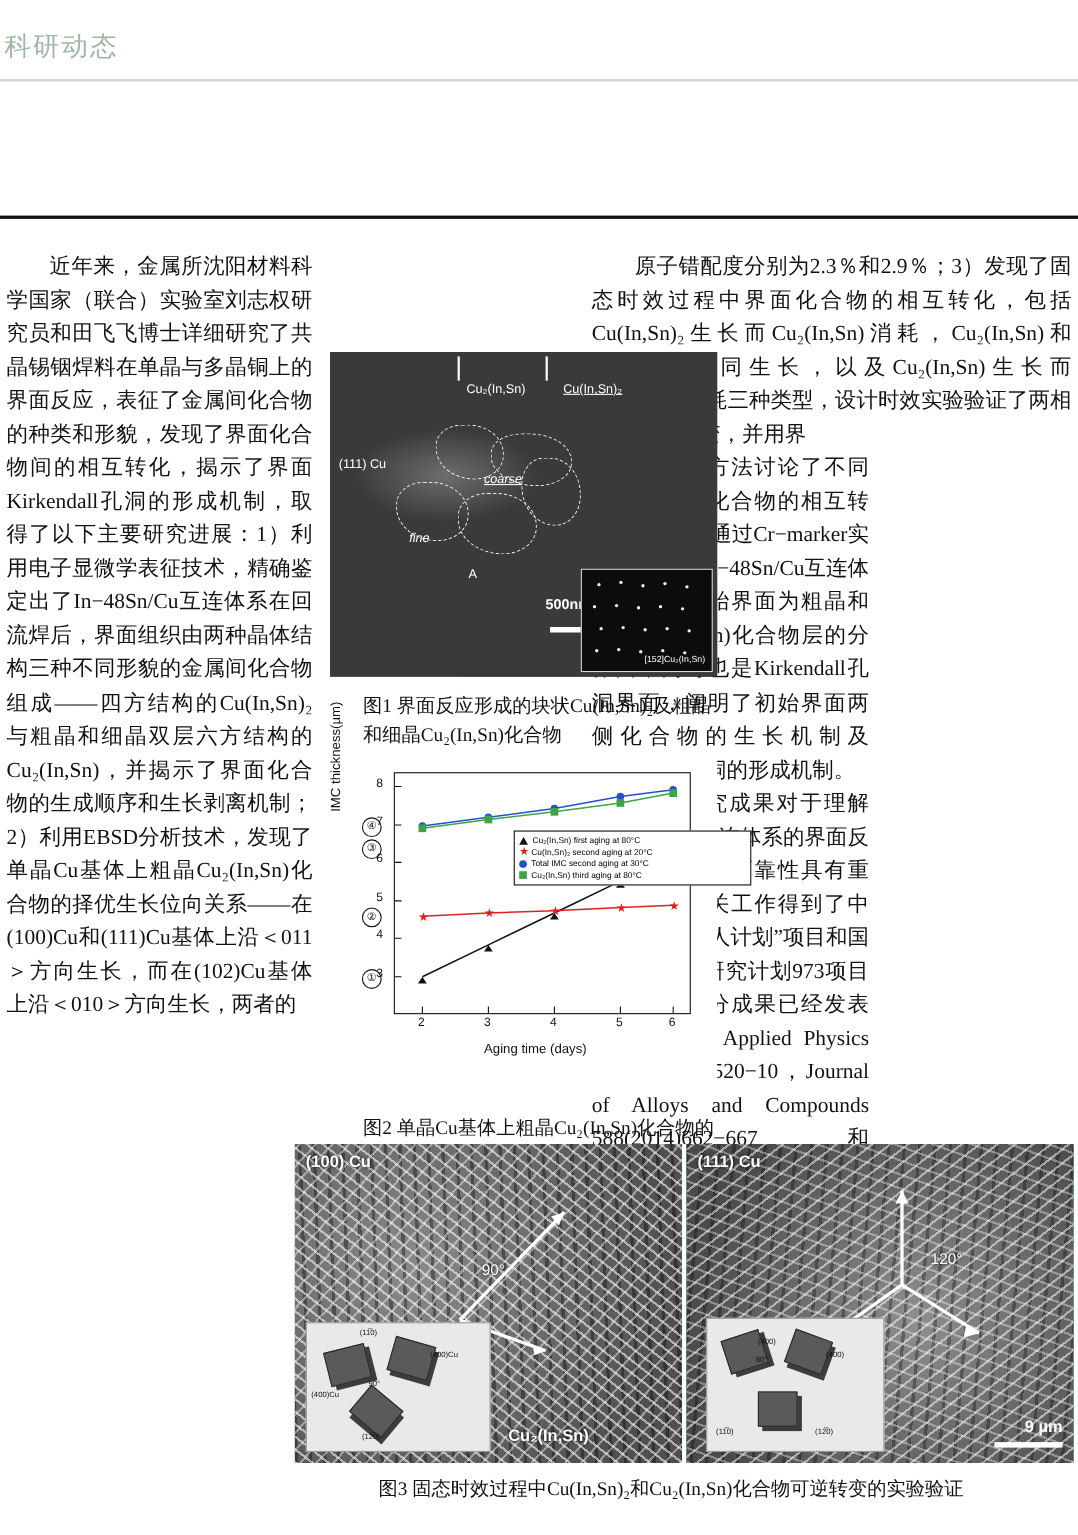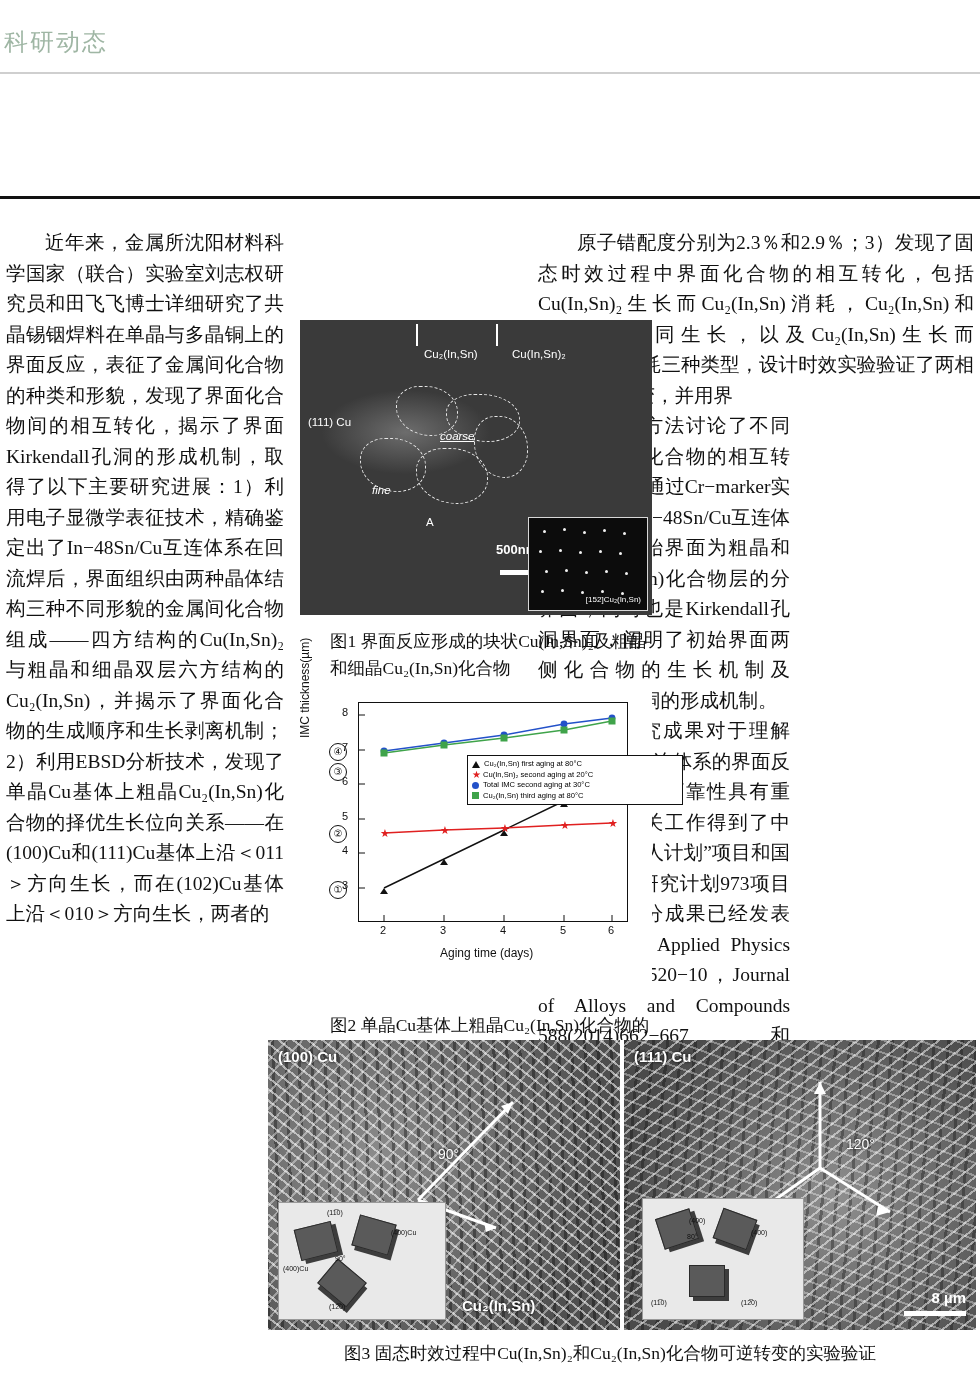--- a/index.html
+++ b/index.html
@@ -221,21 +221,21 @@
     <p class="rblock-narrow indent">上述研究成果对于理解In−48Sn/Cu互连体系的界面反应行为和封装可靠性具有重要意义，相关工作得到了中国科学院“百人计划”项目和国家重大基础研究计划973项目的资助，部分成果已经发表于Journal of Applied Physics 115(2014)043520−10，Journal of Alloys and Compounds 588(2014)662−667和591(2014)351−355，以及Materials Letters 121(2014)185−187上。</p>
   </div>
 
   <div class="fig1">
     <div class="micro"></div>
 
     <div class="tickbar" style="left:116px;"></div>
     <div class="tickbar" style="left:196px;"></div>
 
     <div class="lbl" style="left:124px;top:28px;">Cu₂(In,Sn)</div>
-    <div class="lbl" style="left:212px;top:28px;">Cu(In,Sn)₂</div>
+    <div class="lbl" style="left:212px;top:28px;text-decoration:underline;">Cu(In,Sn)₂</div>
     <div class="lbl" style="left:8px;top:96px;">(111) Cu</div>
     <div class="lbl lbl-it" style="left:140px;top:110px;text-decoration:underline;">coarse</div>
     <div class="lbl lbl-it" style="left:72px;top:164px;">fine</div>
     <div class="lbl" style="left:126px;top:196px;">A</div>
 
     <div class="grain" style="left:96px;top:66px;width:60px;height:48px;"></div>
     <div class="grain" style="left:146px;top:74px;width:72px;height:46px;"></div>
     <div class="grain" style="left:60px;top:118px;width:64px;height:52px;"></div>
     <div class="grain" style="left:116px;top:128px;width:70px;height:54px;"></div>
     <div class="grain" style="left:174px;top:96px;width:52px;height:60px;"></div>
@@ -407,20 +407,20 @@
         <div class="cube" style="left:16px;top:14px;width:34px;height:30px;transform:rotate(-18deg);"></div>
         <div class="cube" style="left:74px;top:14px;width:34px;height:30px;transform:rotate(20deg);"></div>
         <div class="cube" style="left:46px;top:66px;width:34px;height:30px;transform:rotate(0deg);"></div>
         <div class="it" style="left:46px;top:18px;">(400)</div>
         <div class="it" style="left:44px;top:34px;">80°</div>
         <div class="it" style="left:108px;top:30px;">(400)</div>
         <div class="it" style="left:8px;top:100px;">(11̅0)</div>
         <div class="it" style="left:98px;top:100px;">(12̅0)</div>
       </div>
 
-      <div class="scale3txt">8 µm</div>
+      <div class="scale3txt">9 µm</div>
       <div class="scale3"></div>
     </div>
   </div>
 
   <div class="cap" id="cap3">图3  固态时效过程中Cu(In,Sn)₂和Cu₂(In,Sn)化合物可逆转变的实验验证</div>
 
 </div>
 
 </body></html>

